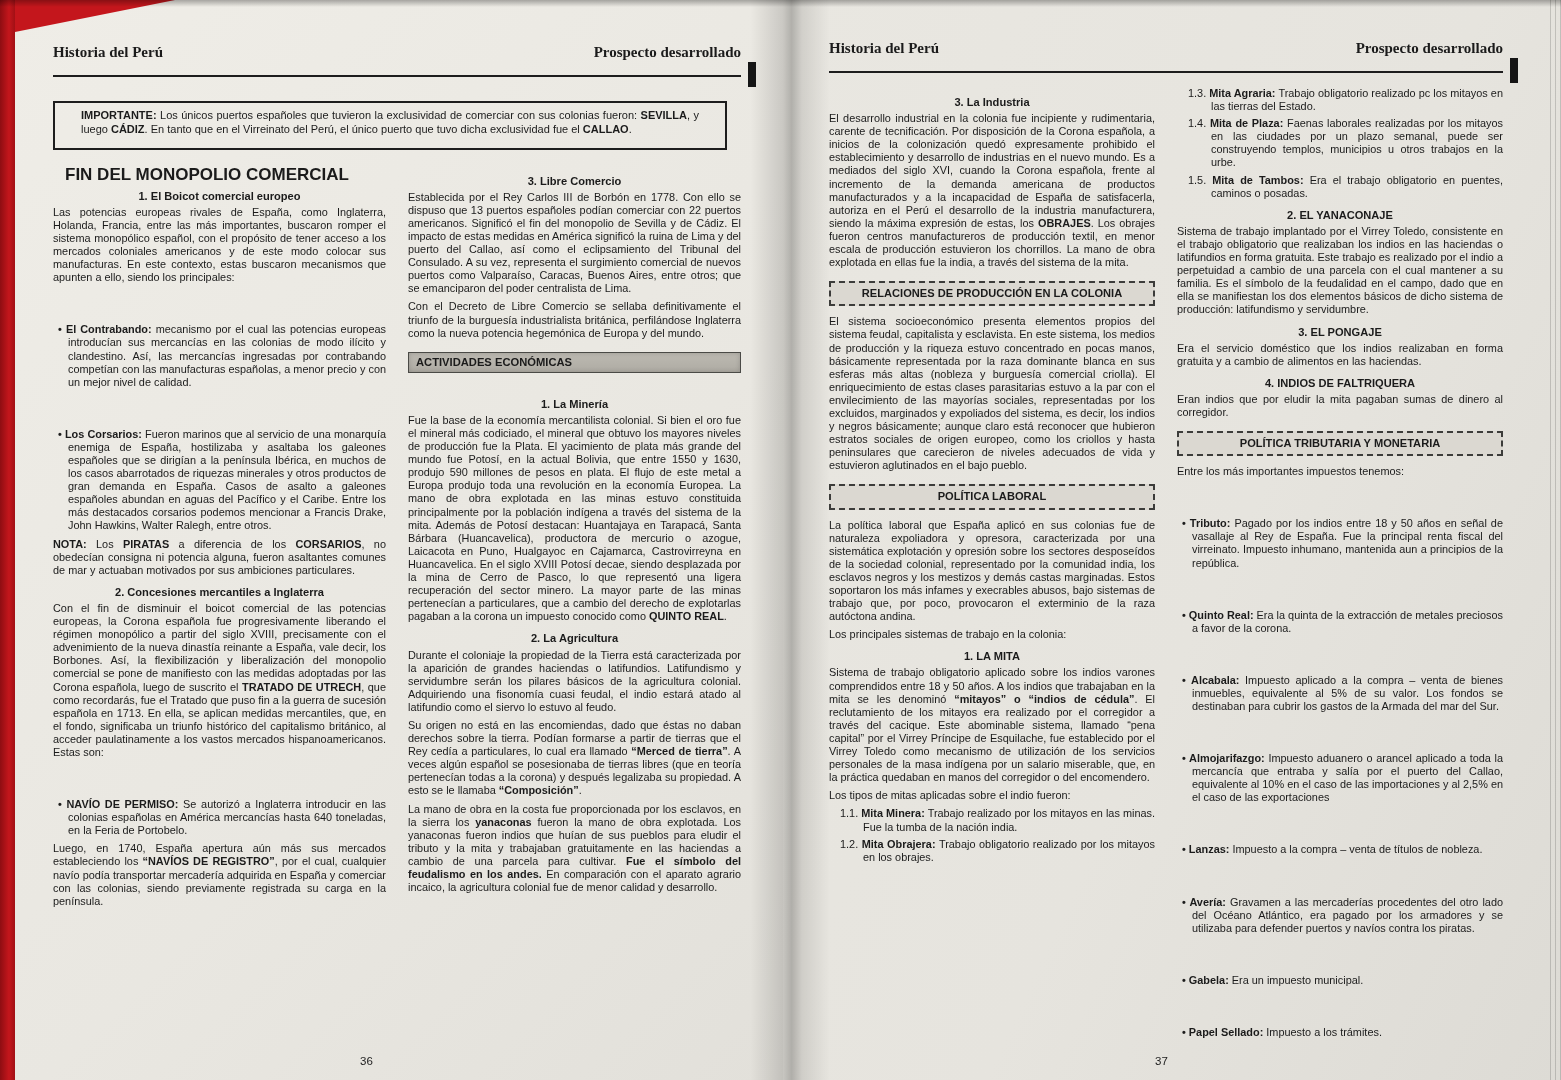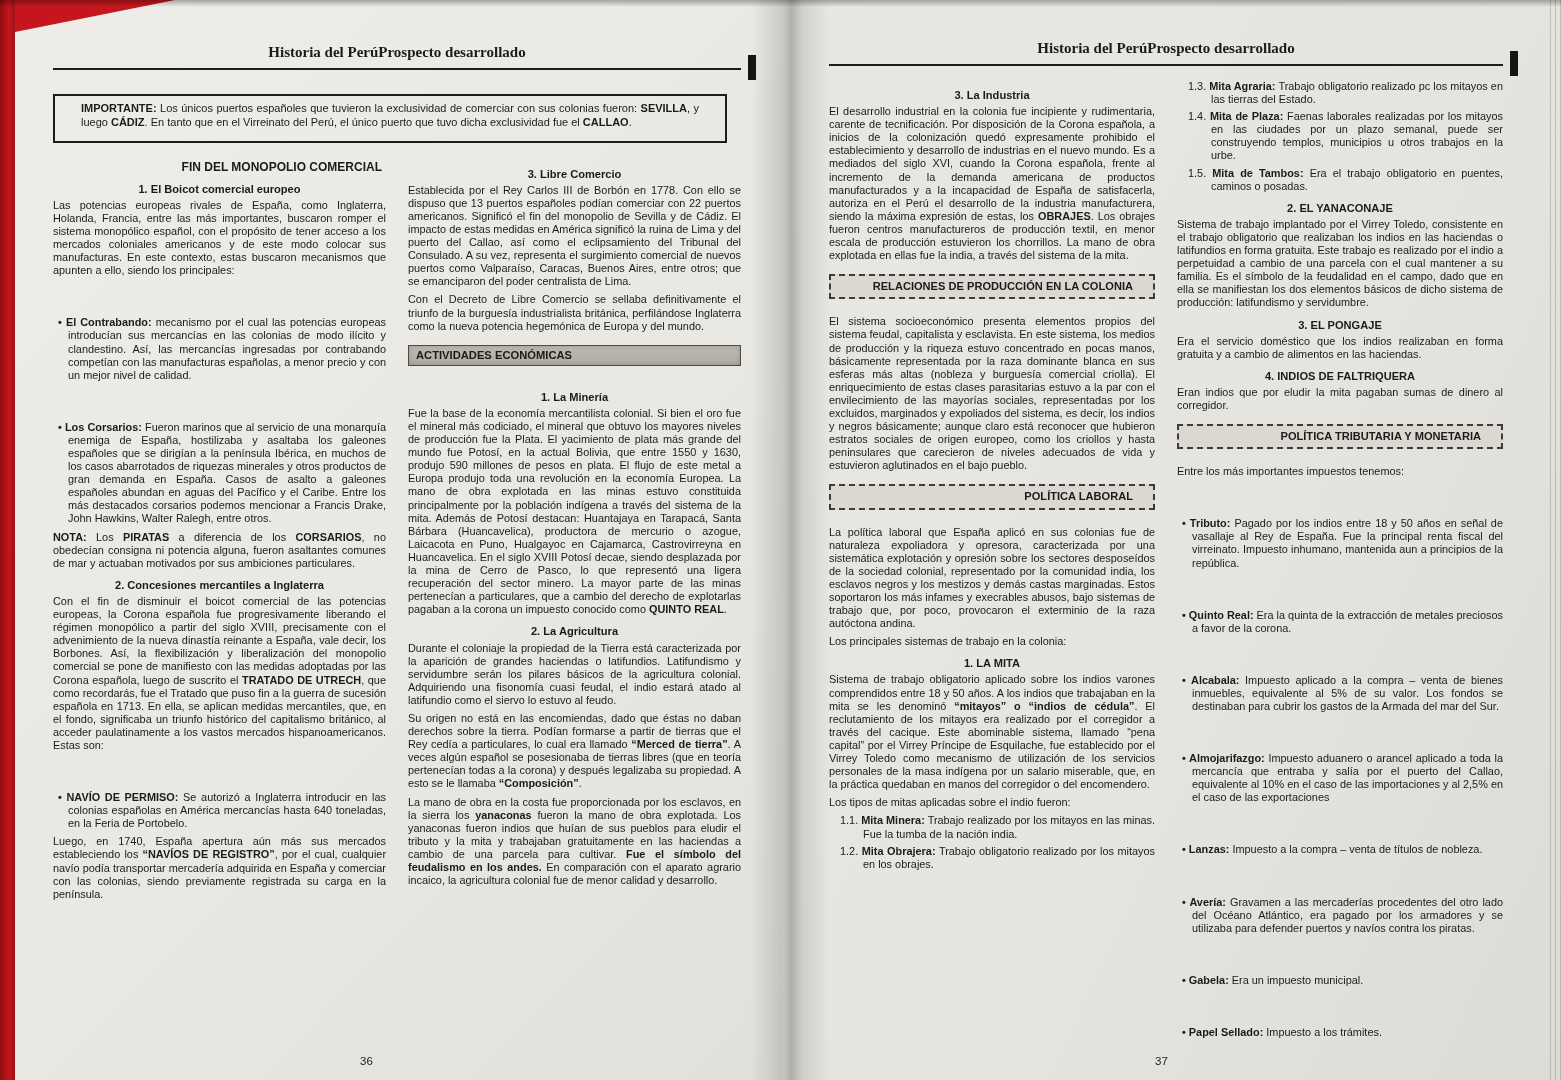--- a/index.html
+++ b/index.html
@@ -9,42 +9,42 @@
   .red-corner{position:absolute;left:15px;top:0;width:0;height:0;border-top:32px solid #c4161c;border-right:160px solid transparent;z-index:4;}
   .page{position:absolute;top:0;height:1080px;color:#1b1b1b;}
   .page-left{left:15px;width:768px;background:linear-gradient(135deg,#efede7 0%,#e9e7e1 60%,#e2e0da 100%);}
   .page-right{left:783px;width:778px;background:linear-gradient(115deg,#e9e7e1 0%,#e6e4de 55%,#dddbd5 100%);}
   .page-right::after{content:"";position:absolute;right:0;top:0;width:14px;height:100%;
     background:repeating-linear-gradient(to left,rgba(0,0,0,.16) 0 1px,rgba(0,0,0,0) 1px 5px);}
   .gutter{position:absolute;left:750px;top:0;width:80px;height:1080px;z-index:5;pointer-events:none;
     background:linear-gradient(to right,rgba(0,0,0,0) 0%,rgba(0,0,0,.14) 42%,rgba(0,0,0,.24) 52%,rgba(0,0,0,.10) 65%,rgba(0,0,0,0) 100%);}
   .top-shade{position:absolute;left:0;top:0;width:100%;height:7px;background:linear-gradient(rgba(0,0,0,.30),rgba(0,0,0,0));z-index:7;}
 
-  .page-header{position:relative;border-bottom:2px solid #1d1d1d;padding-bottom:7px;display:flex;justify-content:center;
+  .page-header{position:relative;border-bottom:2px solid #1d1d1d;padding-bottom:14px;display:flex;justify-content:space-between;
     font-family:"Liberation Serif",serif;font-weight:bold;font-size:15px;}
   .page-left .page-header{margin:44px 42px 0 38px;}
   .page-right .page-header{margin:40px 58px 0 46px;}
   .ph-bar{position:absolute;right:-15px;bottom:-12px;width:8px;height:25px;background:#151515;}
 
   .important-box{margin:24px 56px 0 38px;border:2px solid #1d1d1d;padding:6px 26px;font-size:11px;line-height:13.8px;text-align:justify;}
 
   .cols{display:flex;gap:22px;}
   .page-left .cols{margin:16px 42px 0 38px;}
   .page-right .cols{margin:14px 58px 0 46px;}
   .col{flex:1;min-width:0;font-size:10.9px;line-height:13.1px;}
 
   .blk{margin:0 0 5px 0;text-align:justify;}
-  .h1{font-weight:bold;font-size:12px;text-align:right;margin:2px 4px 4px;}
+  .h1{font-weight:bold;font-size:17px;text-align:left;margin:2px 12px 4px;}
   .h2{font-weight:bold;font-size:11.1px;text-align:center;margin:9px 0 3px;}
   .bullet{padding-left:15px;text-indent:-10px;margin-top:39px;}
   .sub{padding-left:34px;text-indent:-23px;margin-bottom:4px;}
   .shaded{background:linear-gradient(#bdbab2,#aeaba3);border:1px solid #4a4a46;font-weight:bold;font-size:11.2px;
     padding:3px 7px;margin:12px 0 25px;text-align:left;box-shadow:inset 0 0 5px rgba(0,0,0,.18);}
   .dashed{background:#dbd8d1;border:2px dashed #3c3c3a;font-weight:bold;font-size:11.1px;
-    padding:4px 20px;margin:12px 0 16px;text-align:right;}
+    padding:4px 20px;margin:12px 0 9px;text-align:center;}
   .b{font-weight:bold;}
   .marker{font-weight:bold;}
 
   .pagenum{position:absolute;bottom:13px;font-size:11.5px;color:#222;}
   .pagenum-left{left:345px;text-align:center;}
   .pagenum-right{left:372px;}
 </style>
 </head>
 <body>
 

